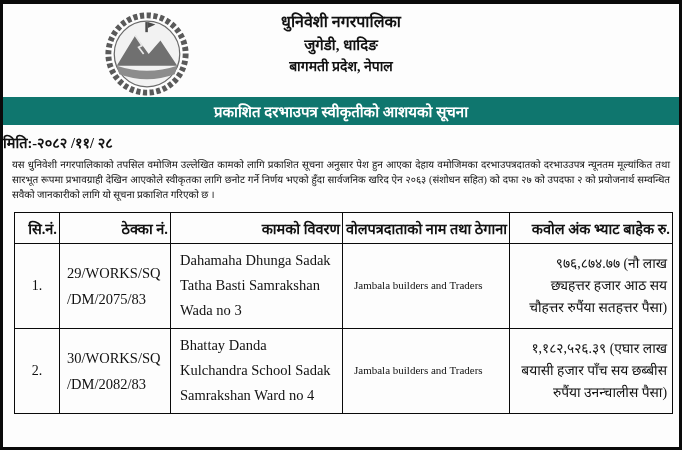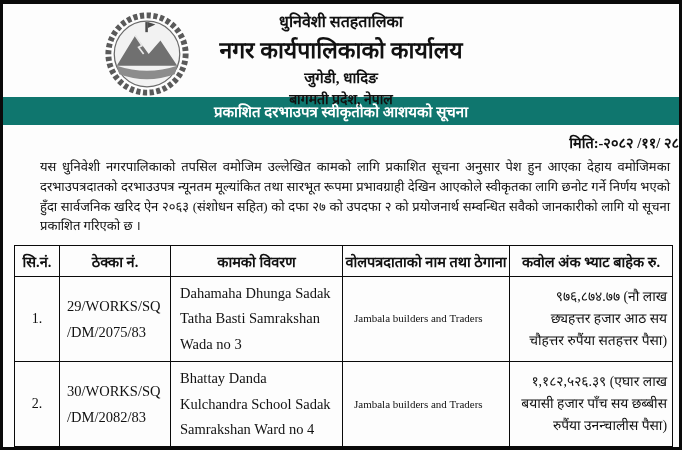--- a/index.html
+++ b/index.html
@@ -14,29 +14,28 @@
   .header { position: relative; text-align: center; padding-top: 6px; height: 87px; }
   .logo { position: absolute; left: 102px; top: 8px; width: 84px; height: 84px; }
   .h-line1 { font-size: 16px; font-weight: bold; }
   .h-line2 { font-size: 23px; font-weight: bold; margin-top: 1px; }
   .h-line3 { font-size: 15px; font-weight: bold; margin-top: 2px; }
   .h-line4 { font-size: 14px; font-weight: bold; margin-top: 2px; text-align: center; }
   .banner {
     background: #0f766e; color: #fff; text-align: center;
     font-weight: bold; font-size: 15px; padding: 4px 0;
   }
-  .date-line { text-align: right; font-weight: bold; font-size: 14.5px; margin: 7px 0 3px; }
+  .date-line { text-align: left; font-weight: bold; font-size: 14.5px; margin: 7px 0 3px; }
   .para {
-    font-size: 13px; text-align: justify; line-height: 1.52;
+    font-size: 10px; text-align: justify; line-height: 1.52;
     padding: 2px 9px 0 9px;
-    margin-left: 28px;
   }
   table.award { width: 658px; margin: 9px 11px 0 11px; border-collapse: collapse; table-layout: fixed; }
   .award th, .award td { border: 1.6px solid #0a0a0a; vertical-align: middle; }
-  .award th { font-size: 14.5px; font-weight: bold; padding: 5px 2px; text-align: center; }
+  .award th { font-size: 14.5px; font-weight: bold; padding: 5px 2px; text-align: right; }
   .award td { height: 72px; }
   col.c-sn { width: 45px; } col.c-contract { width: 111px; } col.c-work { width: 172px; }
   col.c-bidder { width: 167px; } col.c-amount { width: 163px; }
   td.sn { text-align: center; font-size: 14px; }
   td.contract { font-size: 14.5px; padding: 4px 7px; line-height: 1.8; overflow-wrap: anywhere; }
   td.work { font-size: 14.5px; padding: 4px 9px; line-height: 1.75; margin-left: 8px; }
   td.bidder { font-size: 11px; padding: 4px 11px; line-height: 1.75; }
   td.amount { text-align: right; font-size: 13.8px; padding: 4px 5px; line-height: 1.6; }
 </style>
 </head>
@@ -47,22 +46,21 @@
   <div class="header">
     <svg class="logo" viewBox="0 0 100 100" aria-hidden="true">
       <circle cx="50" cy="50" r="46" fill="none" stroke="#5a5a5a" stroke-width="7" stroke-dasharray="5 3"></circle>
       <circle cx="50" cy="50" r="39" fill="#f2f2f2" stroke="#6a6a6a" stroke-width="1.5"></circle>
       <path d="M14,64 L36,28 L52,50 L66,34 L86,64 Z" fill="#707070"></path>
       <path d="M36,28 L44,40 L40,42 L46,50" fill="none" stroke="#e8e8e8" stroke-width="2"></path>
       <path d="M14,64 Q50,76 86,64 L83,74 Q50,86 17,74 Z" fill="#8c8c8c"></path>
       <rect x="48" y="12" width="3" height="12" fill="#4a4a4a"></rect>
       <path d="M51,12 L60,15 L51,19 Z" fill="#4a4a4a"></path>
     </svg>
-    <div class="h-line1">धुनिवेशी सतहतालिका</div>
-    <div class="h-line2">नगर कार्यपालिकाको कार्यालय</div>
+    <div class="h-line1">धुनिवेशी नगरपालिका</div>
     <div class="h-line3">जुगेडी, धादिङ</div>
     <div class="h-line4">बागमती प्रदेश, नेपाल</div>
   </div>
 
   <div class="banner">प्रकाशित दरभाउपत्र स्वीकृतीको आशयको सूचना</div>
 
   <div class="date-line">मिति:-२०८२ /११/ २८</div>
 
   <div class="para">यस धुनिवेशी नगरपालिकाको तपसिल वमोजिम उल्लेखित कामको लागि प्रकाशित सूचना अनुसार पेश हुन आएका देहाय वमोजिमका दरभाउपत्रदातको दरभाउउपत्र न्यूनतम मूल्यांकित तथा सारभूत रूपमा प्रभावग्राही देखिन आएकोले स्वीकृतका लागि छनोट गर्ने निर्णय भएको हुँदा सार्वजनिक खरिद ऐन २०६३ (संशोधन सहित) को दफा २७ को उपदफा २ को प्रयोजनार्थ सम्वन्धित सवैको जानकारीको लागि यो सूचना प्रकाशित गरिएको छ ।</div>
 

